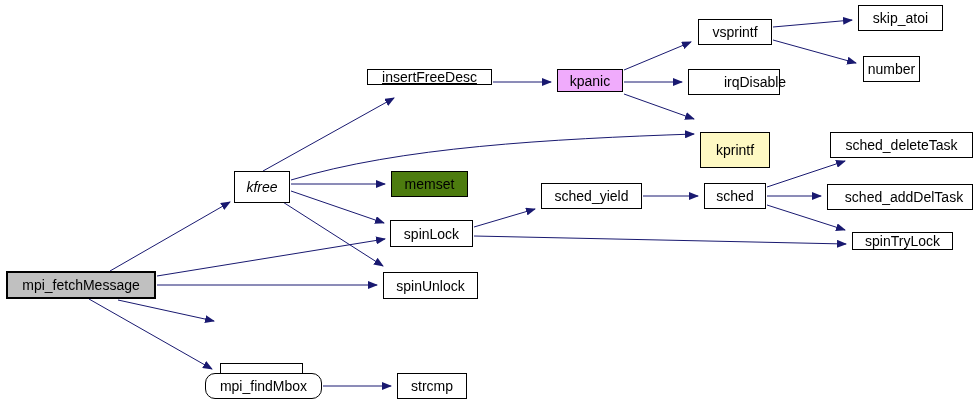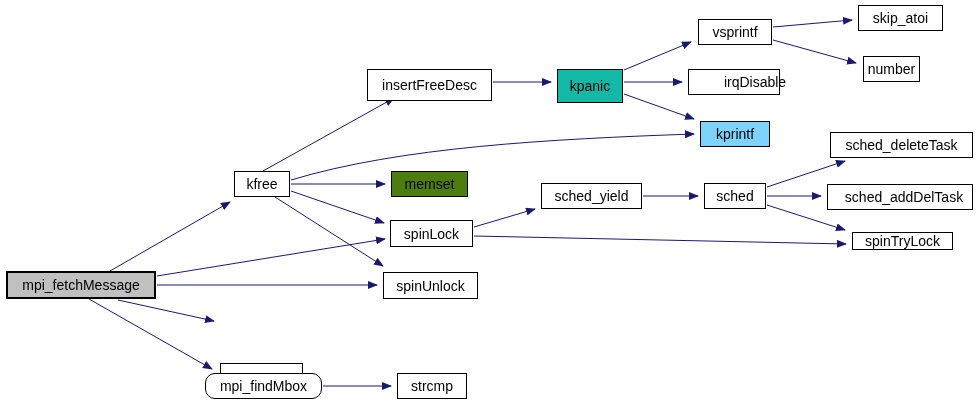--- a/index.html
+++ b/index.html
@@ -75,28 +75,28 @@
         <path d="M474,236 L846,244" class="edge" stroke="#191970" marker-end="url(#arrow)"></path>
         <path d="M643,196 L698,196" class="edge" stroke="#191970" marker-end="url(#arrow)"></path>
         <path d="M767,187 L845,161" class="edge" stroke="#191970" marker-end="url(#arrow)"></path>
         <path d="M767,196 L821,196" class="edge" stroke="#191970" marker-end="url(#arrow)"></path>
         <path d="M767,205 L845,230" class="edge" stroke="#191970" marker-end="url(#arrow)"></path>
         <path d="M323,386 L391,386" class="edge" stroke="#191970" marker-end="url(#arrow)"></path>
       </g>
   </svg>
   <div id="nodes">
       <div class="node highlighted" style="left: 6px; top: 271px; width: 150px; height: 28px; background: rgb(192, 192, 192); border-color: rgb(0, 0, 0); text-align: center;">mpi_fetchMessage</div>
-      <div class="node" style="left: 234px; top: 171px; width: 56px; height: 26px; background: rgb(255, 255, 255); border-color: rgb(0, 0, 0);">kfree</div>
-      <div class="node" style="left: 367px; top: 69px; width: 125px; height: 32px; background: rgb(255, 255, 255); border-color: rgb(0, 0, 0);">insertFreeDesc</div>
-      <div class="node" style="left: 557px; top: 69px; width: 66px; height: 34px; background: #14b8a6; border-color: rgb(0, 0, 0);">kpanic</div>
+      <div class="node" style="left: 234px; top: 171px; width: 56px; height: 32px; background: rgb(255, 255, 255); border-color: rgb(0, 0, 0); font-style: italic;">kfree</div>
+      <div class="node" style="left: 367px; top: 69px; width: 125px; height: 16px; background: rgb(255, 255, 255); border-color: rgb(0, 0, 0); text-decoration: underline;">insertFreeDesc</div>
+      <div class="node" style="left: 557px; top: 69px; width: 66px; height: 23px; background: #f0abfc; border-color: rgb(0, 0, 0);">kpanic</div>
       <div class="node" style="left: 698px; top: 19px; width: 74px; height: 26px; background: rgb(255, 255, 255); border-color: rgb(0, 0, 0);">vsprintf</div>
       <div class="node" style="left: 858px; top: 5px; width: 85px; height: 26px; background: rgb(255, 255, 255); border-color: rgb(0, 0, 0);">skip_atoi</div>
       <div class="node" style="left: 863px; top: 56px; width: 57px; height: 26px; background: rgb(255, 255, 255); border-color: rgb(0, 0, 0);">number</div>
       <div class="node" style="left: 688px; top: 69px; width: 92px; height: 26px; background: rgb(255, 255, 255); border-color: rgb(0, 0, 0); padding-left: 42px;">irqDisable</div>
-      <div class="node" style="left: 700px; top: 121px; width: 70px; height: 26px; background: #7dd3fc; border-color: rgb(0, 0, 0);">kprintf</div>
+      <div class="node" style="left: 700px; top: 132px; width: 70px; height: 36px; background: #fef9c3; border-color: rgb(0, 0, 0);">kprintf</div>
       <div class="node" style="left: 391px; top: 171px; width: 77px; height: 26px; background: #4d7c0f; border-color: rgb(0, 0, 0);">memset</div>
       <div class="node" style="left: 541px; top: 183px; width: 101px; height: 26px; background: rgb(255, 255, 255); border-color: rgb(0, 0, 0);">sched_yield</div>
       <div class="node" style="left: 704px; top: 183px; width: 62px; height: 26px; background: rgb(255, 255, 255); border-color: rgb(0, 0, 0);">sched</div>
       <div class="node" style="left: 830px; top: 132px; width: 143px; height: 26px; background: rgb(255, 255, 255); border-color: rgb(0, 0, 0);">sched_deleteTask</div>
       <div class="node" style="left: 827px; top: 184px; width: 146px; height: 26px; background: rgb(255, 255, 255); border-color: rgb(0, 0, 0); padding-left: 8px;">sched_addDelTask</div>
       <div class="node" style="left: 390px; top: 220px; width: 83px; height: 27px; background: rgb(255, 255, 255); border-color: rgb(0, 0, 0);">spinLock</div>
       <div class="node" style="left: 852px; top: 232px; width: 101px; height: 18px; background: rgb(255, 255, 255); border-color: rgb(0, 0, 0);">spinTryLock</div>
       <div class="node" style="left: 383px; top: 272px; width: 95px; height: 27px; background: rgb(255, 255, 255); border-color: rgb(0, 0, 0);">spinUnlock</div>
       <div class="node" style="left: 220px; top: 323px; width: 83px; height: 26px; background: rgb(255, 255, 255); border-color: rgb(0, 0, 0); margin-top: 40px;">memcpy</div>
       <div class="node" style="left: 205px; top: 373px; width: 117px; height: 26px; background: rgb(255, 255, 255); border-color: rgb(0, 0, 0); border-radius: 10px;">mpi_findMbox</div>

